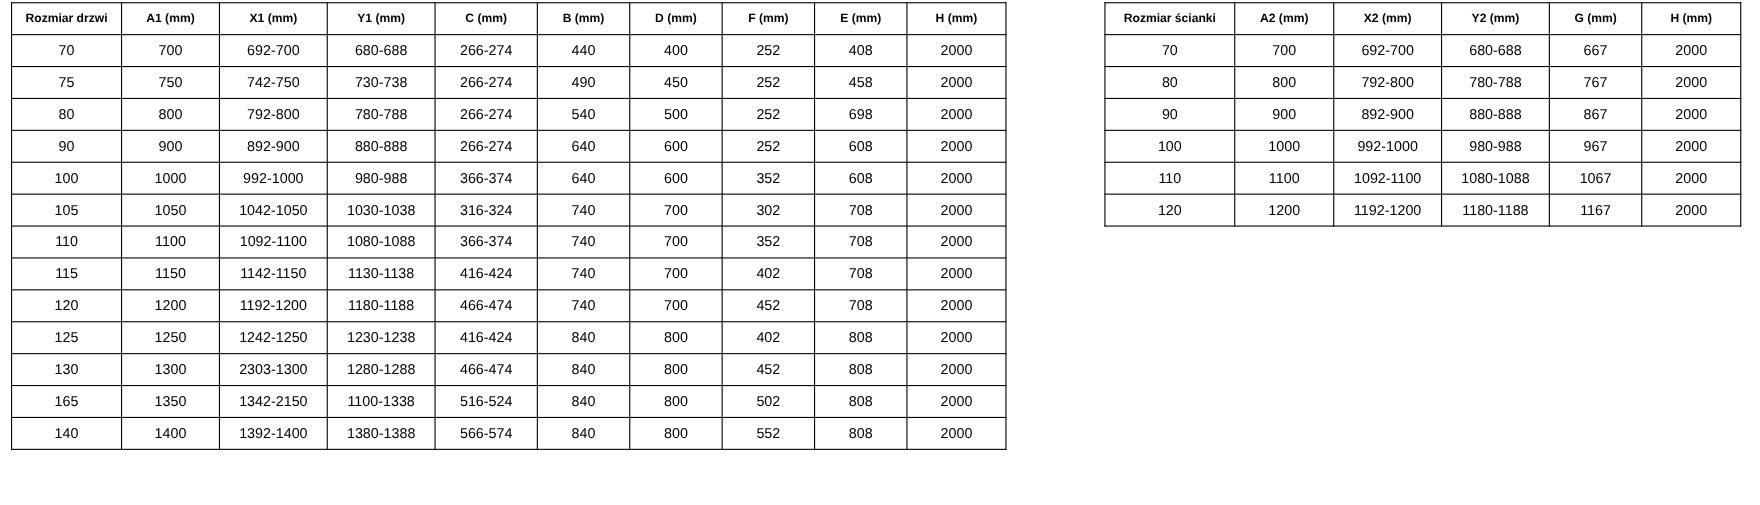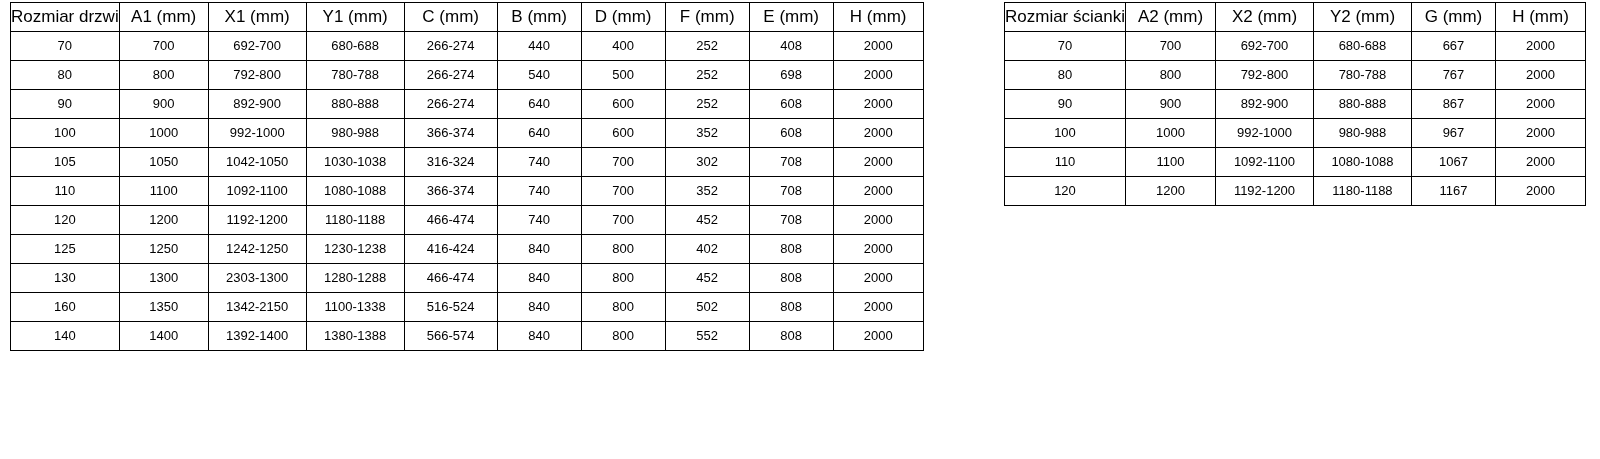--- a/index.html
+++ b/index.html
@@ -41,22 +41,22 @@
     border: 1px solid #000000;
     text-align: center;
     vertical-align: middle;
     font-size: 13px;
     padding: 0;
     height: 28px;
     line-height: 28px;
     white-space: nowrap;
   }
   table.spec th {
-    font-weight: normal;
-    font-size: 17px;
+    font-weight: bold;
+    font-size: 11px;
     margin-left: 32px;
   }
   table.spec td {
     font-weight: normal;
   }
   
   #doors-table col.c0 { width: 100px; }
   #doors-table col.c1 { width: 89px; }
   #doors-table col.c2 { width: 98px; }
   #doors-table col.c3 { width: 98px; }
@@ -114,20 +114,32 @@
             <td>692-700</td>
             <td>680-688</td>
             <td>266-274</td>
             <td>440</td>
             <td>400</td>
             <td>252</td>
             <td>408</td>
             <td>2000</td>
           </tr>
           <tr>
+            <td>75</td>
+            <td>750</td>
+            <td>742-750</td>
+            <td>730-738</td>
+            <td>266-274</td>
+            <td>490</td>
+            <td>450</td>
+            <td>252</td>
+            <td>458</td>
+            <td>2000</td>
+          </tr>
+          <tr>
             <td>80</td>
             <td>800</td>
             <td>792-800</td>
             <td>780-788</td>
             <td>266-274</td>
             <td>540</td>
             <td>500</td>
             <td>252</td>
             <td>698</td>
             <td>2000</td>
@@ -174,20 +186,32 @@
             <td>1092-1100</td>
             <td>1080-1088</td>
             <td>366-374</td>
             <td>740</td>
             <td>700</td>
             <td>352</td>
             <td>708</td>
             <td>2000</td>
           </tr>
           <tr>
+            <td>115</td>
+            <td>1150</td>
+            <td>1142-1150</td>
+            <td>1130-1138</td>
+            <td>416-424</td>
+            <td>740</td>
+            <td>700</td>
+            <td>402</td>
+            <td>708</td>
+            <td>2000</td>
+          </tr>
+          <tr>
             <td>120</td>
             <td>1200</td>
             <td>1192-1200</td>
             <td>1180-1188</td>
             <td>466-474</td>
             <td>740</td>
             <td>700</td>
             <td>452</td>
             <td>708</td>
             <td>2000</td>
@@ -210,21 +234,21 @@
             <td>2303-1300</td>
             <td>1280-1288</td>
             <td>466-474</td>
             <td>840</td>
             <td>800</td>
             <td>452</td>
             <td>808</td>
             <td>2000</td>
           </tr>
           <tr>
-            <td>160</td>
+            <td>165</td>
             <td>1350</td>
             <td>1342-2150</td>
             <td>1100-1338</td>
             <td>516-524</td>
             <td>840</td>
             <td>800</td>
             <td>502</td>
             <td>808</td>
             <td>2000</td>
           </tr>

